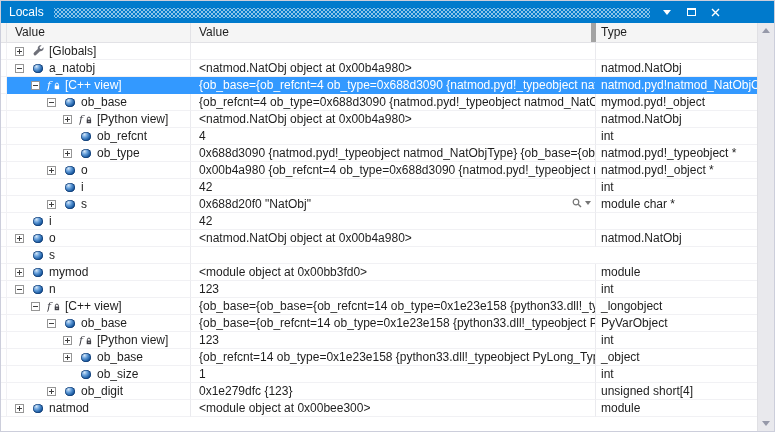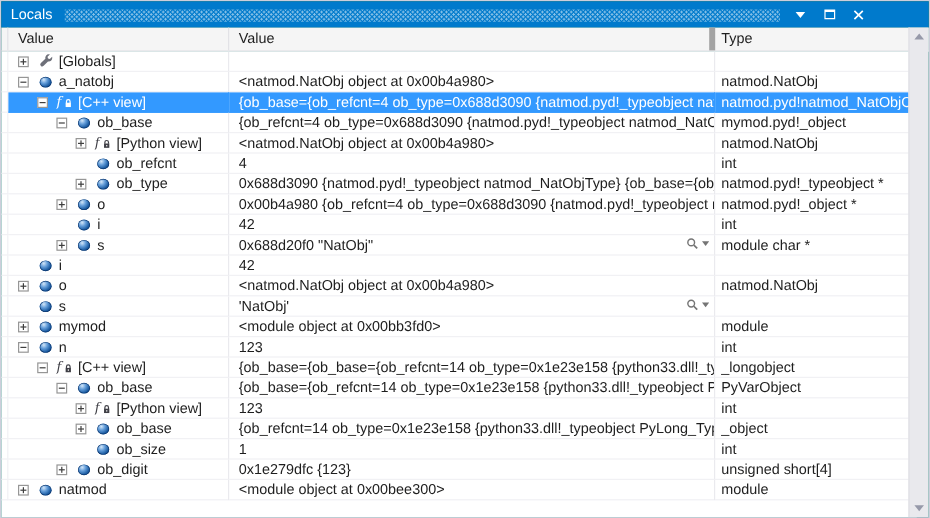--- a/index.html
+++ b/index.html
@@ -314,30 +314,20 @@
     <div class="gutter"></div>
     <div class="cell name">
       <span class="exp exp-none" style="margin-left: 8px;"></span>
       <span class="icon-slot">
 
         <span class="sphere"></span>
 
       </span>
       <span class="name-label">s</span>
     </div>
-    <div class="cell value">
-      <span class="value-text">'NatObj'</span>
-      <span class="maggroup">
-        <svg width="10" height="10" viewBox="0 0 10 10">
-          <circle cx="4" cy="4" r="2.8" stroke="#757575" stroke-width="1.2" fill="none"></circle>
-          <path d="M6.2 6.2 L9 9" stroke="#757575" stroke-width="1.4"></path>
-        </svg>
-        <span class="mag-dd"></span>
-      </span>
-    </div>
     <div class="cell type"></div>
   </div>
       <div class="row">
     <div class="gutter"></div>
     <div class="cell name">
       <span class="exp exp-plus" style="margin-left: 8px;"></span>
       <span class="icon-slot">
 
         <span class="sphere"></span>
 

